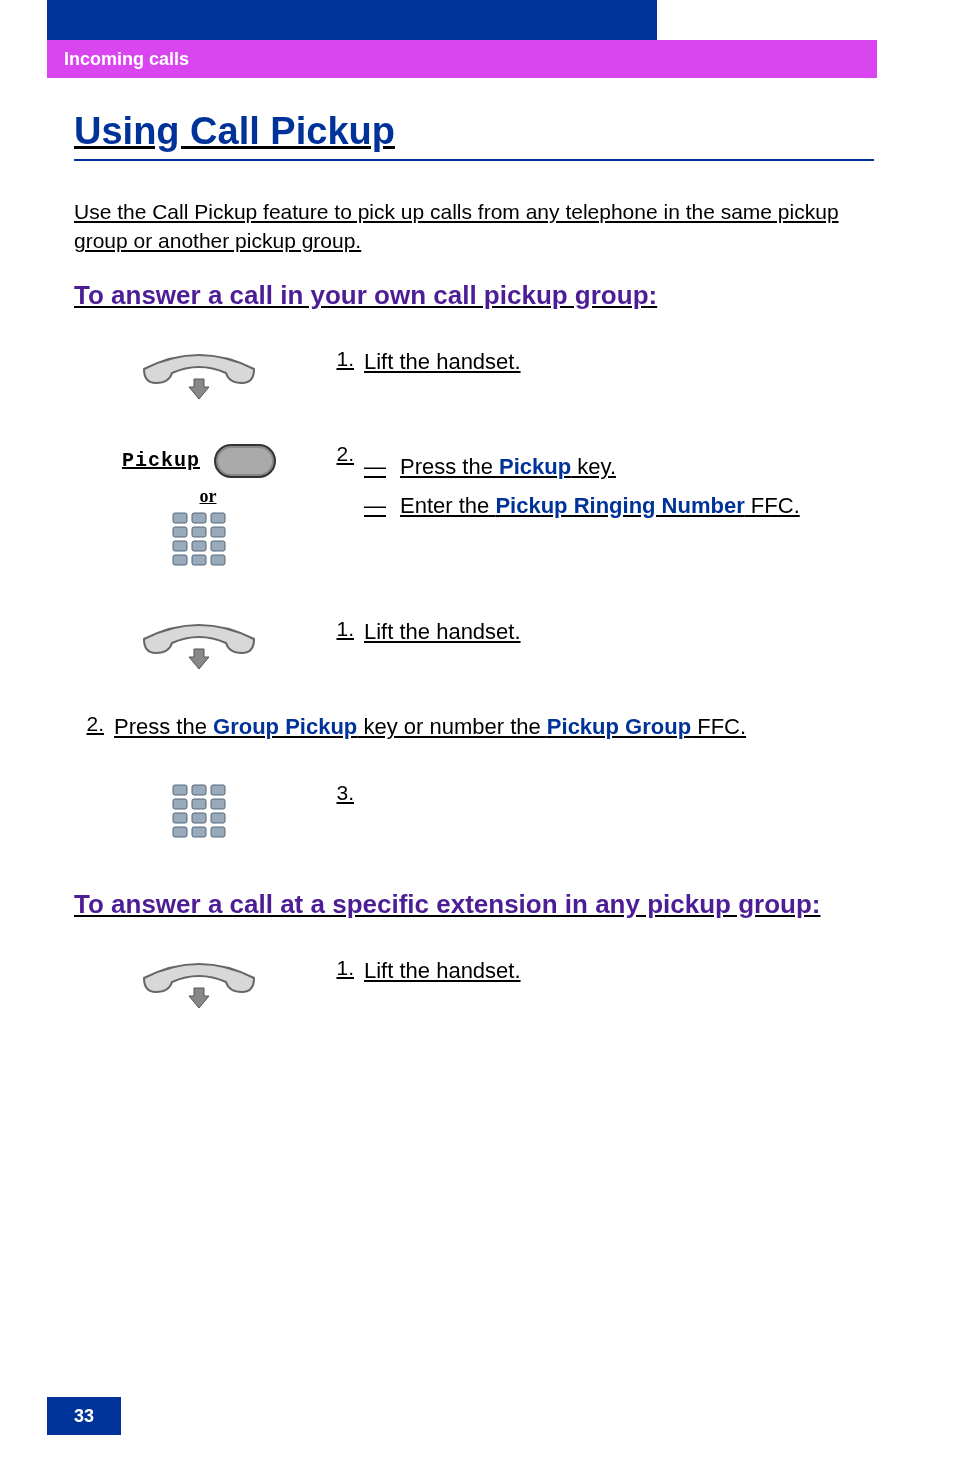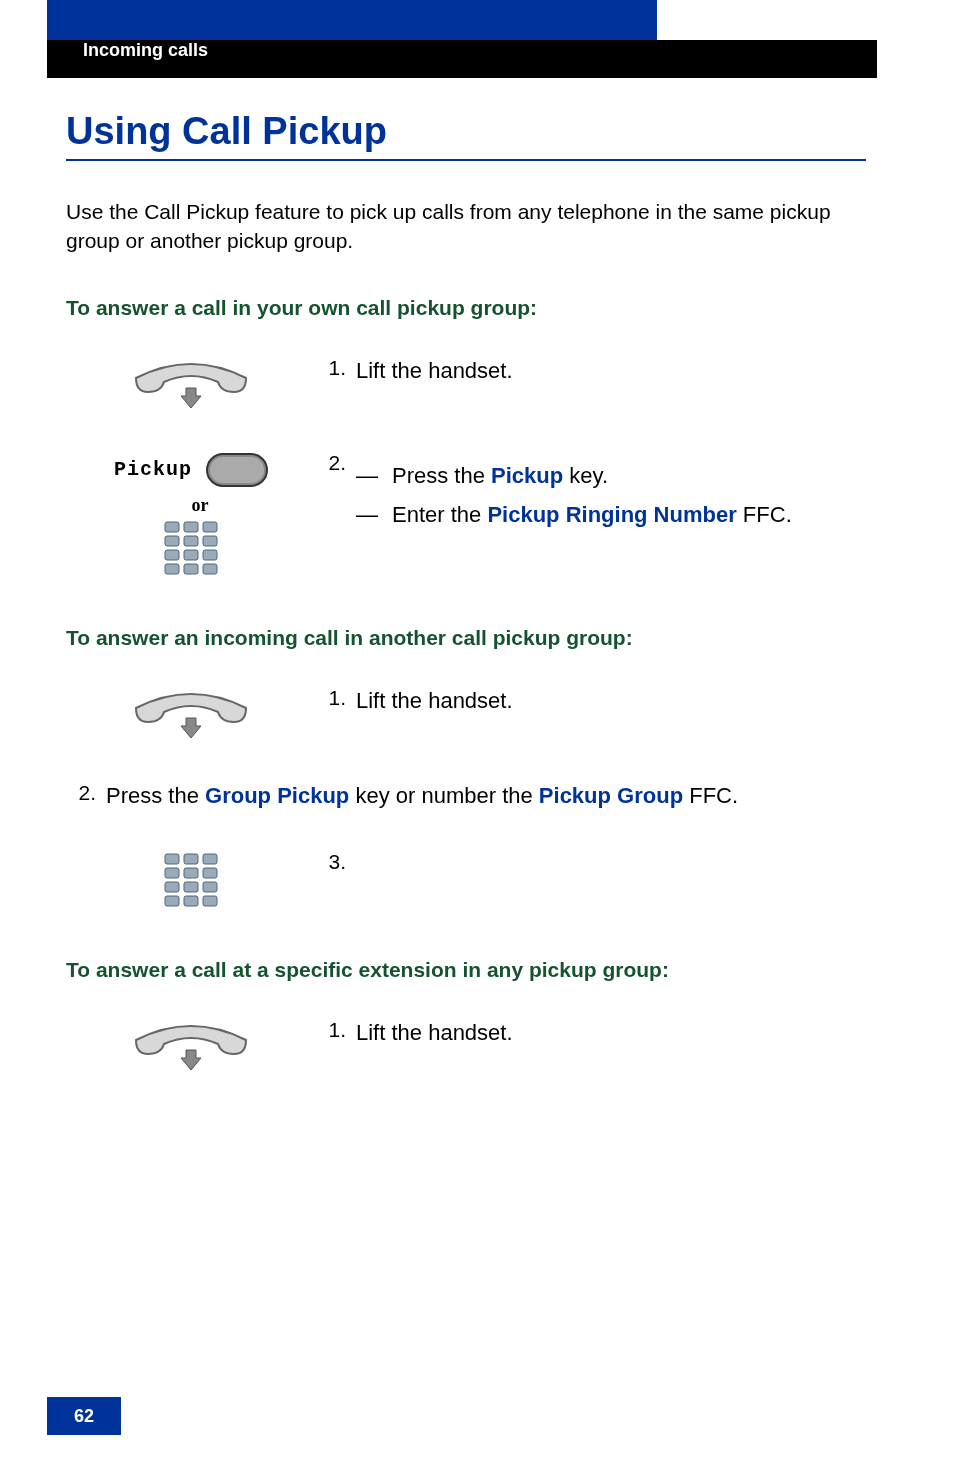--- a/index.html
+++ b/index.html
@@ -17,55 +17,57 @@
       width: 610px;
       height: 40px;
       background: #003399;
     }
     .header-bar {
       position: absolute;
       top: 40px;
       left: 47px;
       width: 830px;
       height: 38px;
-      background: #000000;
-      display: flex;
-      padding-left: 36px;
+      background: #d946ef;
+      display: flex;
+      align-items: center;
+      padding-left: 17px;
     }
     .header-title {
       color: #fff;
       font-weight: bold;
       font-size: 18px;
     }
     .content {
       position: absolute;
       top: 110px;
-      left: 66px;
+      left: 74px;
       width: 800px;
+      text-decoration: underline;
     }
     .page-title {
       color: #003399;
       font-size: 38px;
       font-weight: bold;
       border-bottom: 2px solid #003399;
       padding-bottom: 6px;
       margin-bottom: 36px;
       font-family: "Arial Black", Arial, sans-serif;
     }
     .intro {
       font-size: 21px;
       line-height: 1.4;
-      margin-bottom: 40px;
+      margin-bottom: 24px;
       color: #000;
     }
     .sub-heading {
       font-weight: bold;
-      font-size: 21px;
+      font-size: 26px;
       margin-bottom: 36px;
-      color: #14532d;
+      color: #4c1d95;
     }
     .step-row {
       display: flex;
       align-items: flex-start;
       margin-bottom: 38px;
     }
     .icon-col {
       width: 250px;
       flex-shrink: 0;
       display: flex;
@@ -206,21 +208,20 @@
           <span class="sub-text"><span>Press the </span><span class="text-blue">Pickup</span><span> key.</span></span>
         </div>
         <div class="sub-item">
           <span class="sub-dash">—</span>
           <span class="sub-text"><span>Enter the </span><span class="text-blue">Pickup Ringing Number</span><span> FFC.</span></span>
         </div>
       </div>
     </div>
   </div>
 
-  <p class="sub-heading">To answer an incoming call in another call pickup group:</p>
 
   <div class="step-row">
     <div class="icon-col">
       <div class="handset-wrap">
         <svg width="130" height="55" viewBox="0 0 130 55">
           <path d="M10 20 Q 65 -8 120 20 Q 120 34 108 34 Q 95 34 92 24 Q 65 12 38 24 Q 35 34 22 34 Q 10 34 10 20 Z" fill="#d8d8d8" stroke="#666" stroke-width="2"></path>
           <path d="M65 50 L55 38 L60 38 L60 30 L70 30 L70 38 L75 38 Z" fill="#888" stroke="#555" stroke-width="1"></path>
         </svg>
       </div>
     </div>
@@ -265,13 +266,13 @@
           <path d="M65 50 L55 38 L60 38 L60 30 L70 30 L70 38 L75 38 Z" fill="#888" stroke="#555" stroke-width="1"></path>
         </svg>
       </div>
     </div>
     <div class="num-col">1.</div>
     <div class="text-col">Lift the handset.</div>
   </div>
 
 </div>
 
-<div class="page-footer">62</div>
+<div class="page-footer">33</div>
 
 </body></html>

